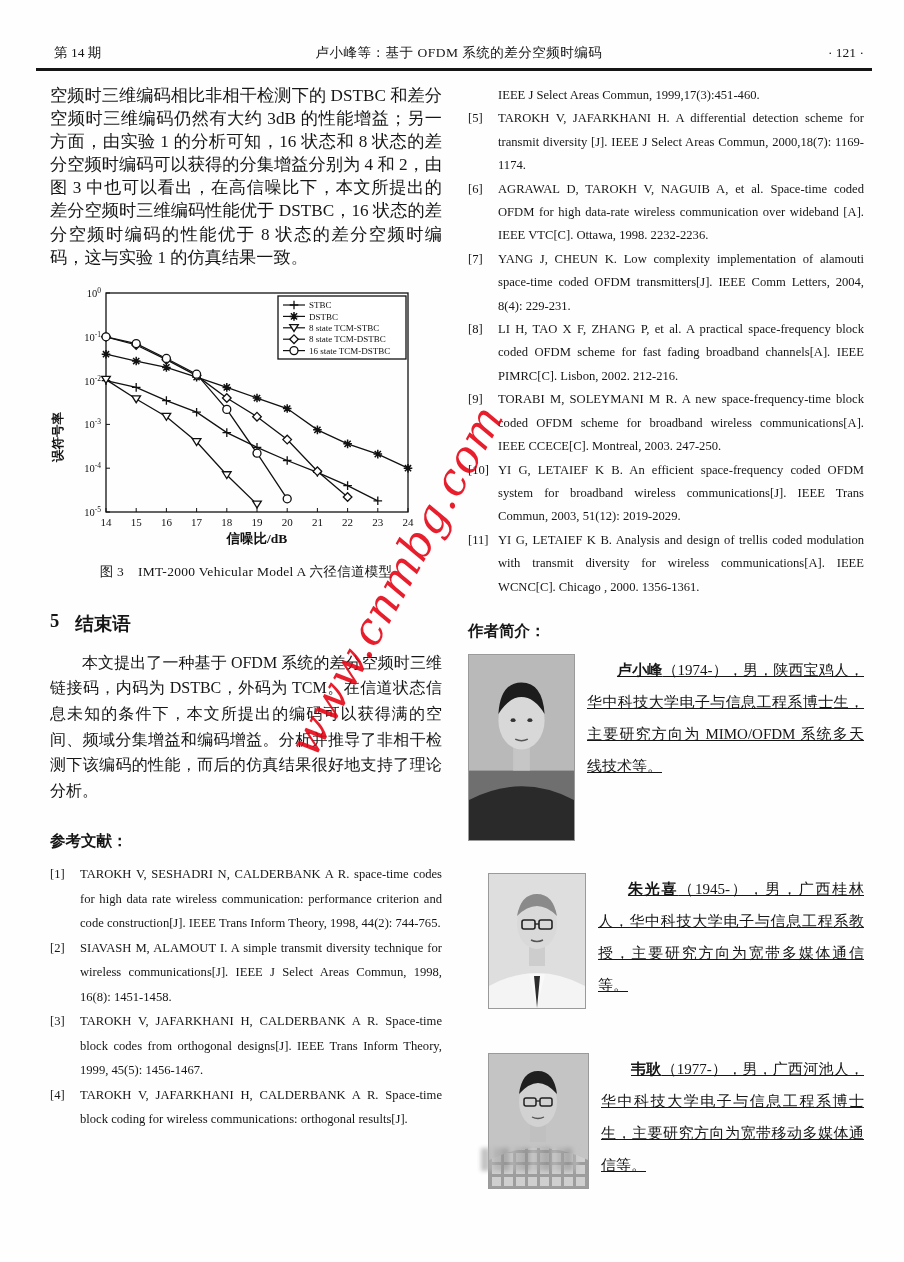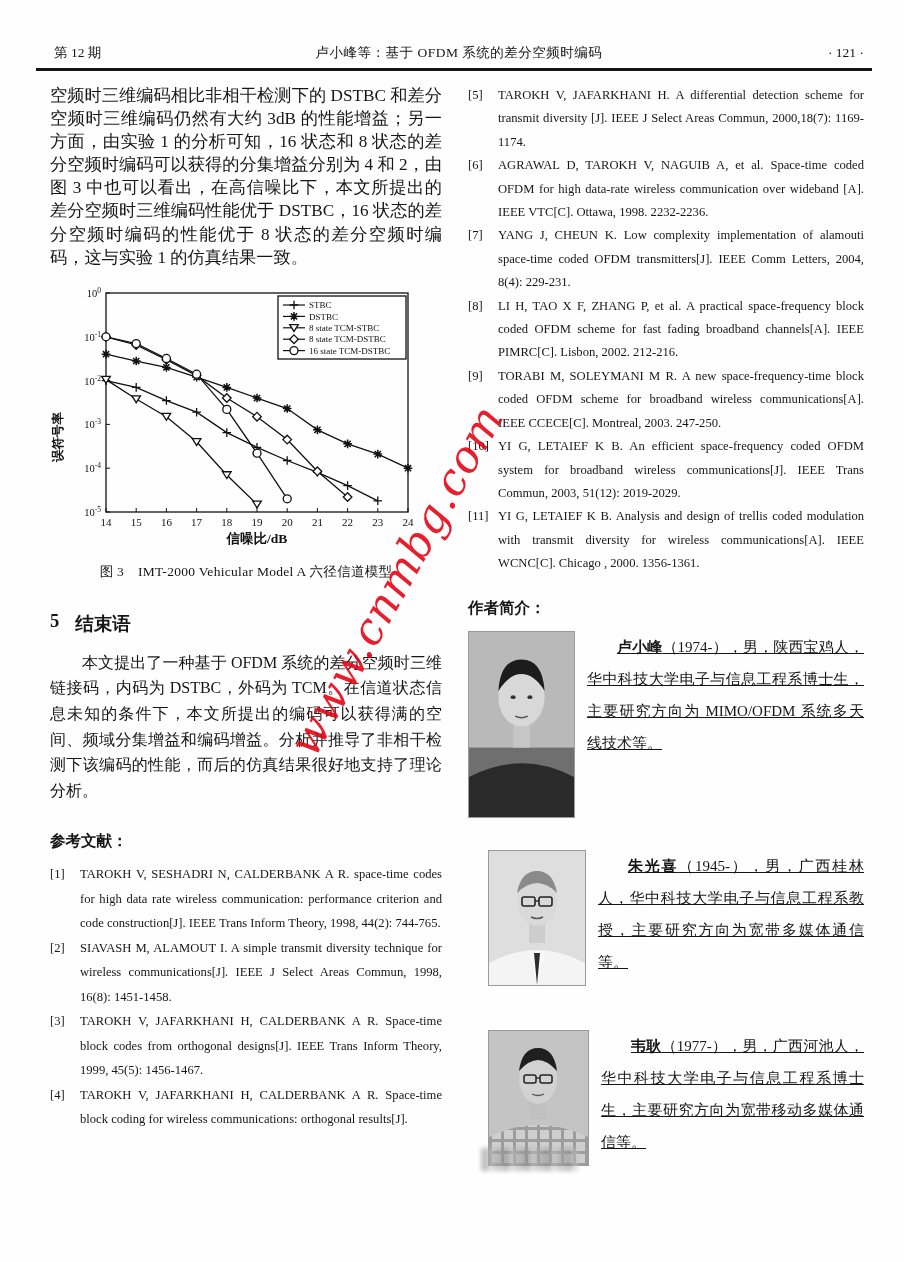--- a/index.html
+++ b/index.html
@@ -58,21 +58,21 @@
     filter:blur(2px);opacity:.55;
   }
   svg text{font-family:"Liberation Serif","DejaVu Serif",serif;}
 </style>
 </head>
 <body>
 
 <div class="page">
 
   <div class="header">
-    <span class="issue">第 12 期</span>
+    <span class="issue">第 14 期</span>
     <span class="title">卢小峰等：基于 OFDM 系统的差分空频时编码</span>
     <span class="pageno">· 121 ·</span>
   </div>
   <div class="header-rule"></div>
 
   <div class="col-left">
     <p class="body-par">空频时三维编码相比非相干检测下的 DSTBC 和差分空频时三维编码仍然有大约 3dB 的性能增益；另一方面，由实验 1 的分析可知，16 状态和 8 状态的差分空频时编码可以获得的分集增益分别为 4 和 2，由图 3 中也可以看出，在高信噪比下，本文所提出的差分空频时三维编码性能优于 DSTBC，16 状态的差分空频时编码的性能优于 8 状态的差分空频时编码，这与实验 1 的仿真结果一致。</p>
 
     <div class="figure">
       <svg id="chart-svg" width="392" height="272" viewBox="0 0 392 272" xmlns="http://www.w3.org/2000/svg">
@@ -205,20 +205,24 @@
         <div class="ref">
           <span class="ref-num">[4]</span>
           <span class="ref-text">TAROKH V, JAFARKHANI H, CALDERBANK A R. Space-time block coding for wireless communications: orthogonal results[J].</span>
         </div>
       </div>
   </div>
 
   <div class="col-right">
     <div class="refs" id="refs-right">
         <div class="ref">
+          <span class="ref-num"></span>
+          <span class="ref-text">IEEE J Select Areas Commun, 1999,17(3):451-460.</span>
+        </div>
+        <div class="ref">
           <span class="ref-num">[5]</span>
           <span class="ref-text">TAROKH V, JAFARKHANI H. A differential detection scheme for transmit diversity [J]. IEEE J Select Areas Commun, 2000,18(7): 1169-1174.</span>
         </div>
         <div class="ref">
           <span class="ref-num">[6]</span>
           <span class="ref-text">AGRAWAL D, TAROKH V, NAGUIB A, et al. Space-time coded OFDM for high data-rate wireless communication over wideband [A]. IEEE VTC[C]. Ottawa, 1998. 2232-2236.</span>
         </div>
         <div class="ref">
           <span class="ref-num">[7]</span>
           <span class="ref-text">YANG J, CHEUN K. Low complexity implementation of alamouti space-time coded OFDM transmitters[J]. IEEE Comm Letters, 2004, 8(4): 229-231.</span>

